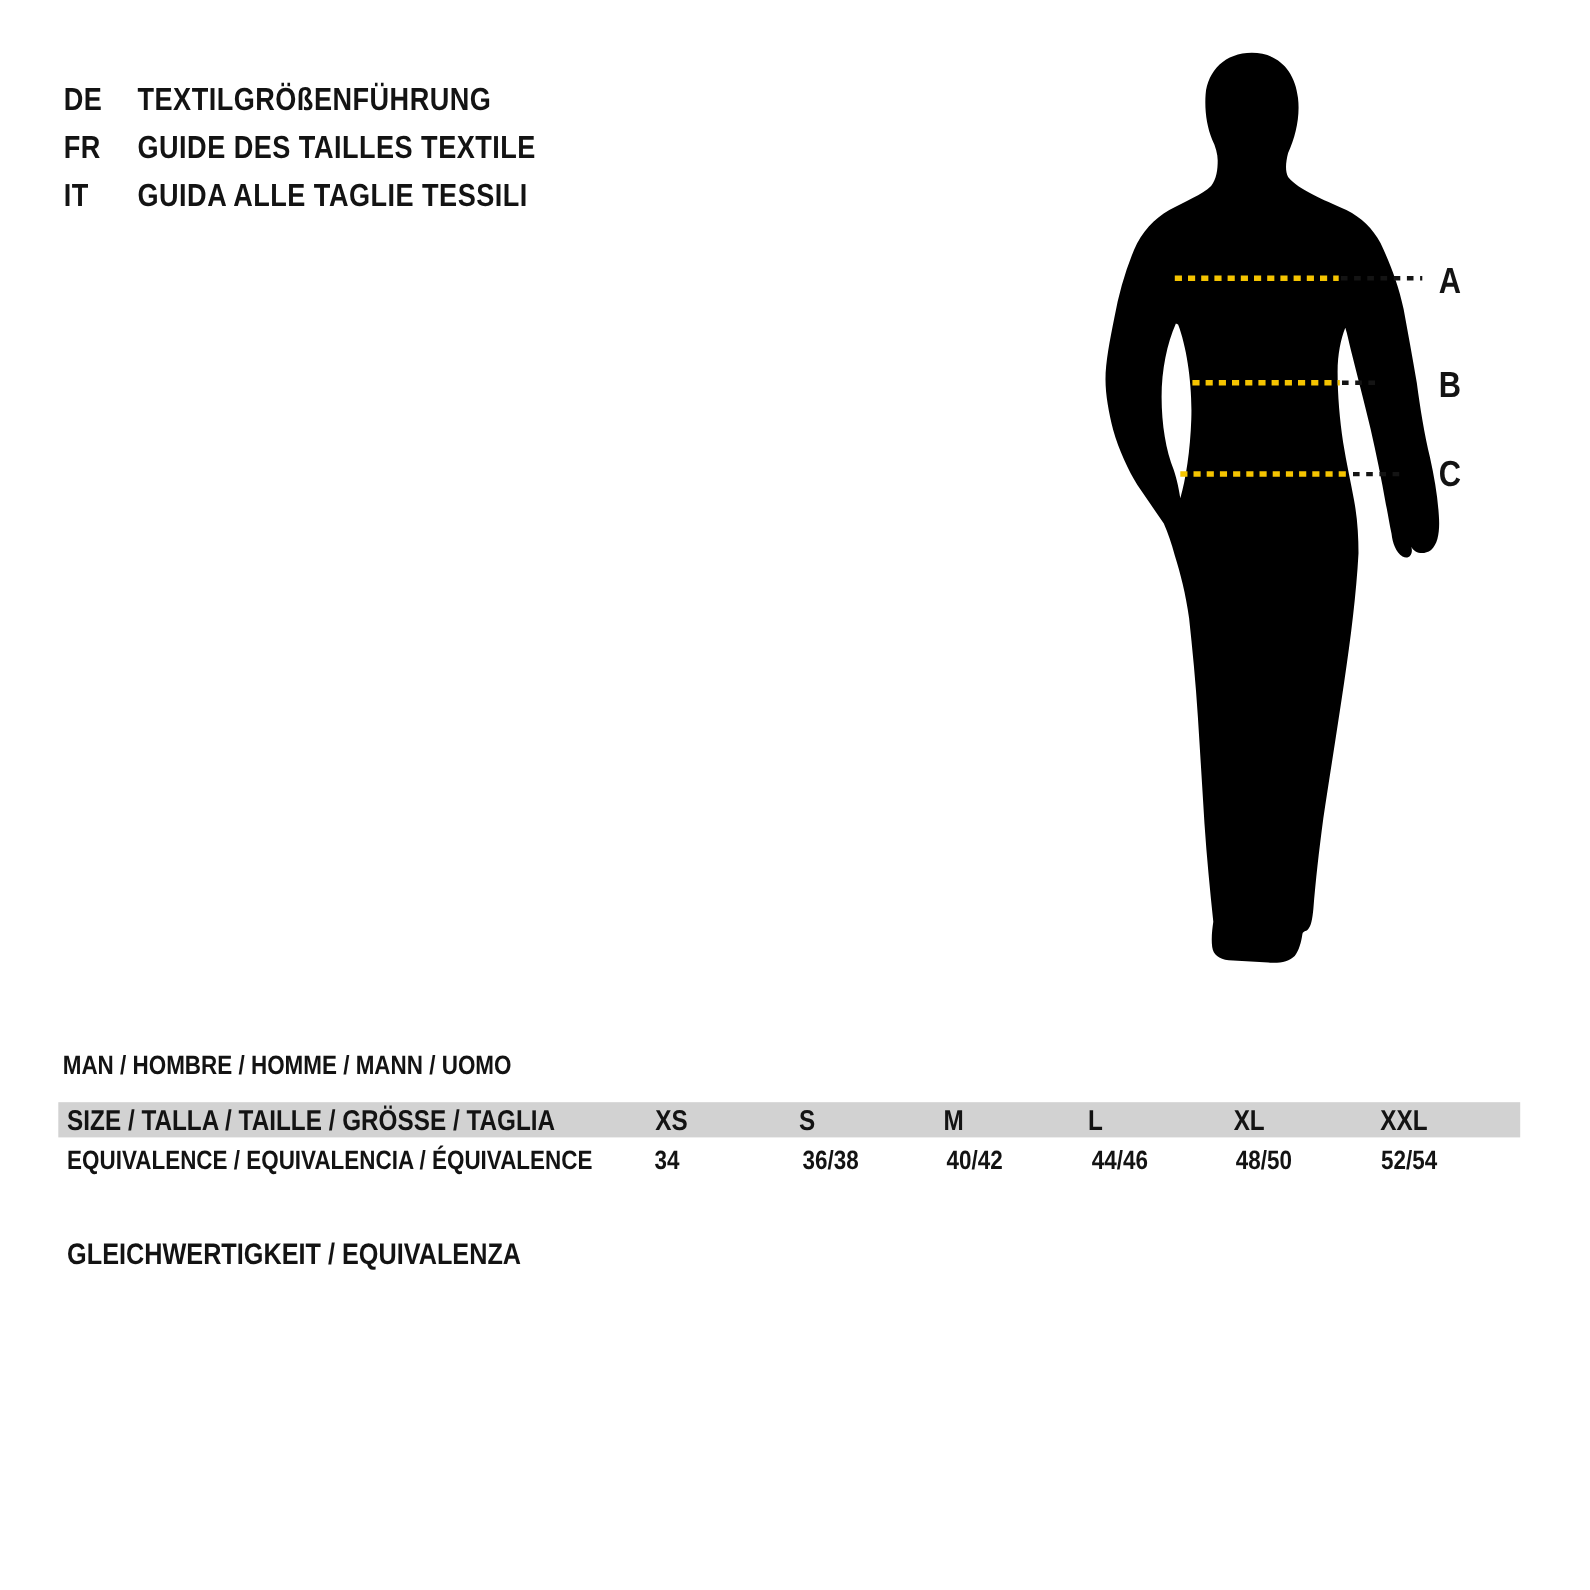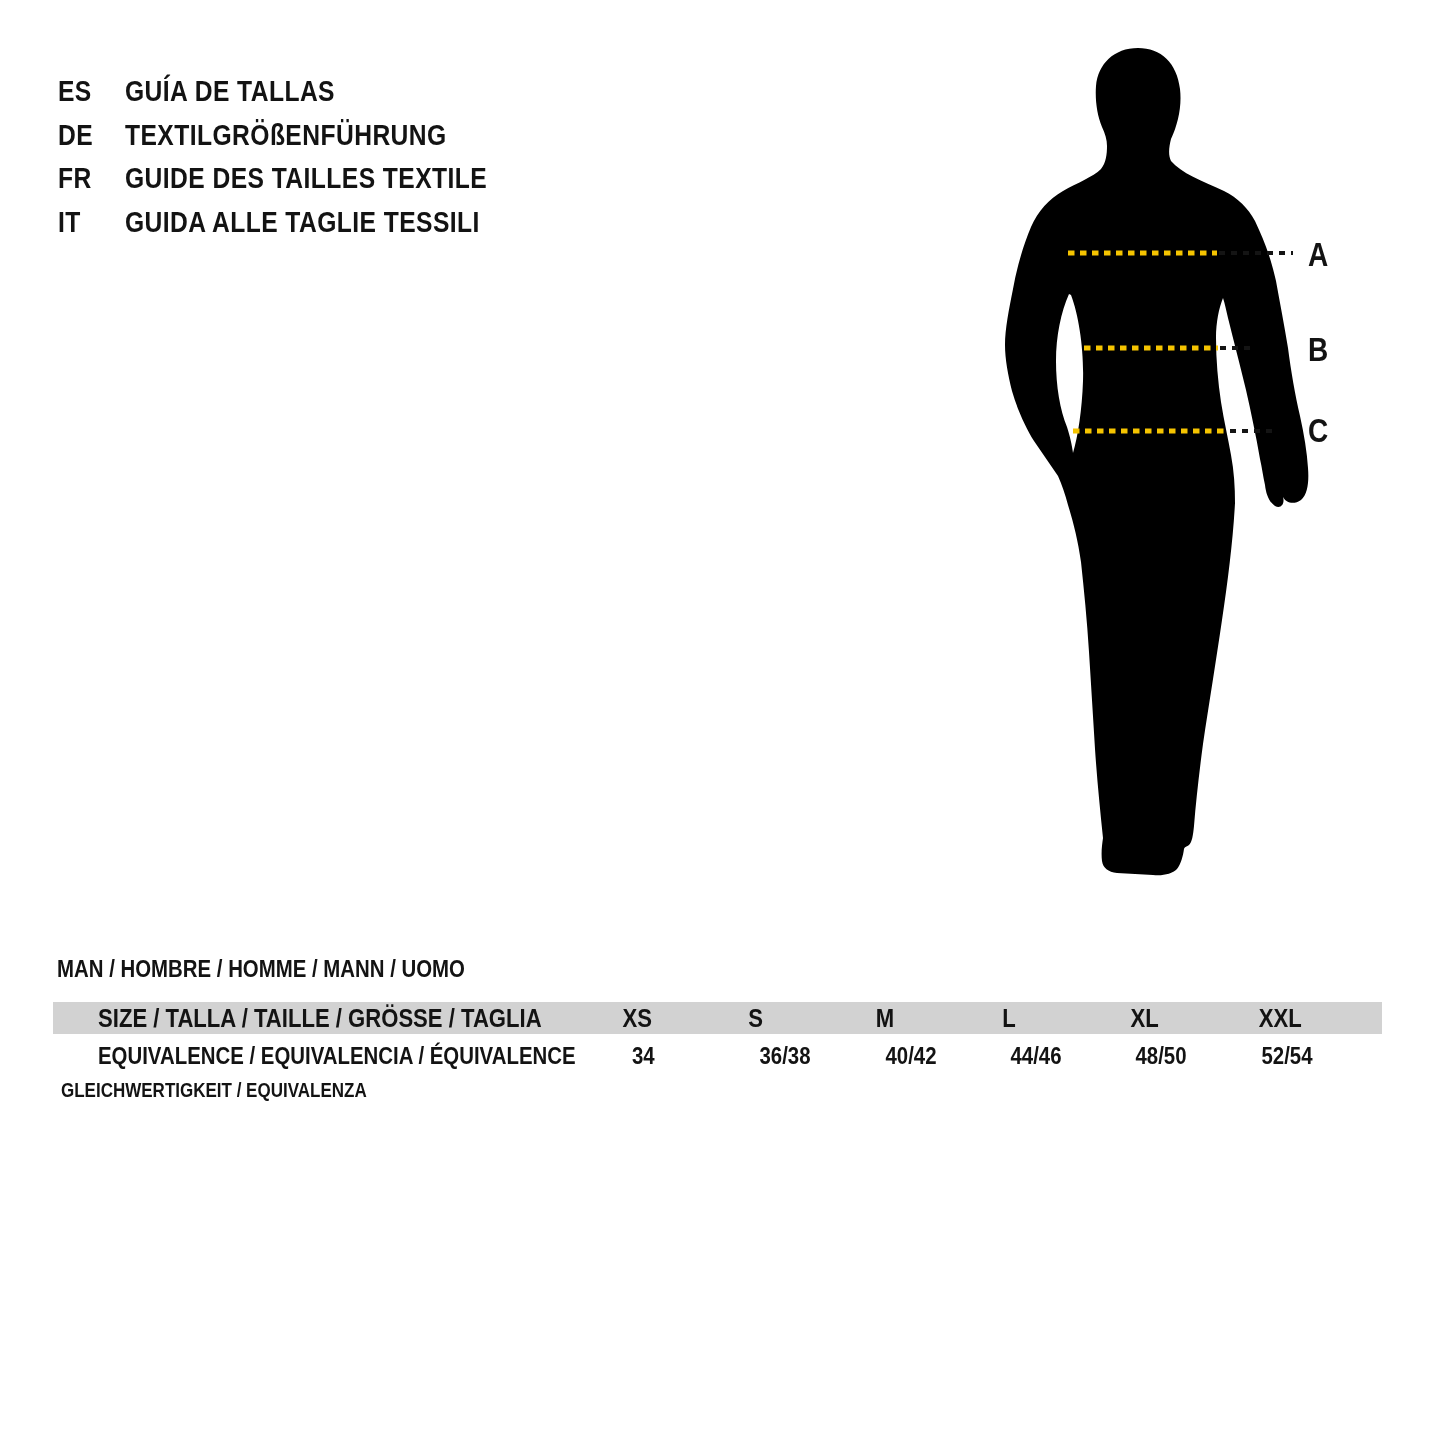--- a/index.html
+++ b/index.html
@@ -19,34 +19,30 @@
   .measure-label{position:absolute;font-size:33px;line-height:33px;}
   .measure-label .condc{transform-origin:0 50%;}
   .label-a{left:1308px;top:238px;}
   .label-b{left:1308px;top:333px;}
   .label-c{left:1308px;top:414px;}
 
   
   .group-title{position:absolute;left:57px;top:952px;font-size:24px;line-height:34px;}
   .size-bar{position:absolute;left:53px;top:1002px;width:1329px;height:32px;background:#d2d2d2;display:flex;align-items:center;font-size:26px;}
   .equiv-row{position:absolute;left:53px;top:1040px;width:1329px;height:32px;display:flex;align-items:center;font-size:24px;}
-  .gleich-row{position:absolute;left:61px;top:1074px;height:32px;line-height:32px;font-size:20px;}
-  .row-label{width:540px;padding-left:8px;box-sizing:border-box;margin-left:37px;}
+  .gleich-row{position:absolute;left:61px;top:1124px;height:32px;line-height:32px;font-size:27px;}
+  .row-label{width:540px;padding-left:8px;box-sizing:border-box;}
   .col{width:131.5px;text-align:left;}
 </style>
 </head>
 <body>
 
 <div class="canvas">
 
   <section class="lang-block">
-    <div class="lang-row">
-      <span class="cond">ES</span>
-      <span class="cond">GUÍA DE TALLAS</span>
-    </div>
     <div class="lang-row">
       <span class="cond">DE</span>
       <span class="cond">TEXTILGRÖßENFÜHRUNG</span>
     </div>
     <div class="lang-row">
       <span class="cond">FR</span>
       <span class="cond">GUIDE DES TAILLES TEXTILE</span>
     </div>
     <div class="lang-row">
       <span class="cond">IT</span>

